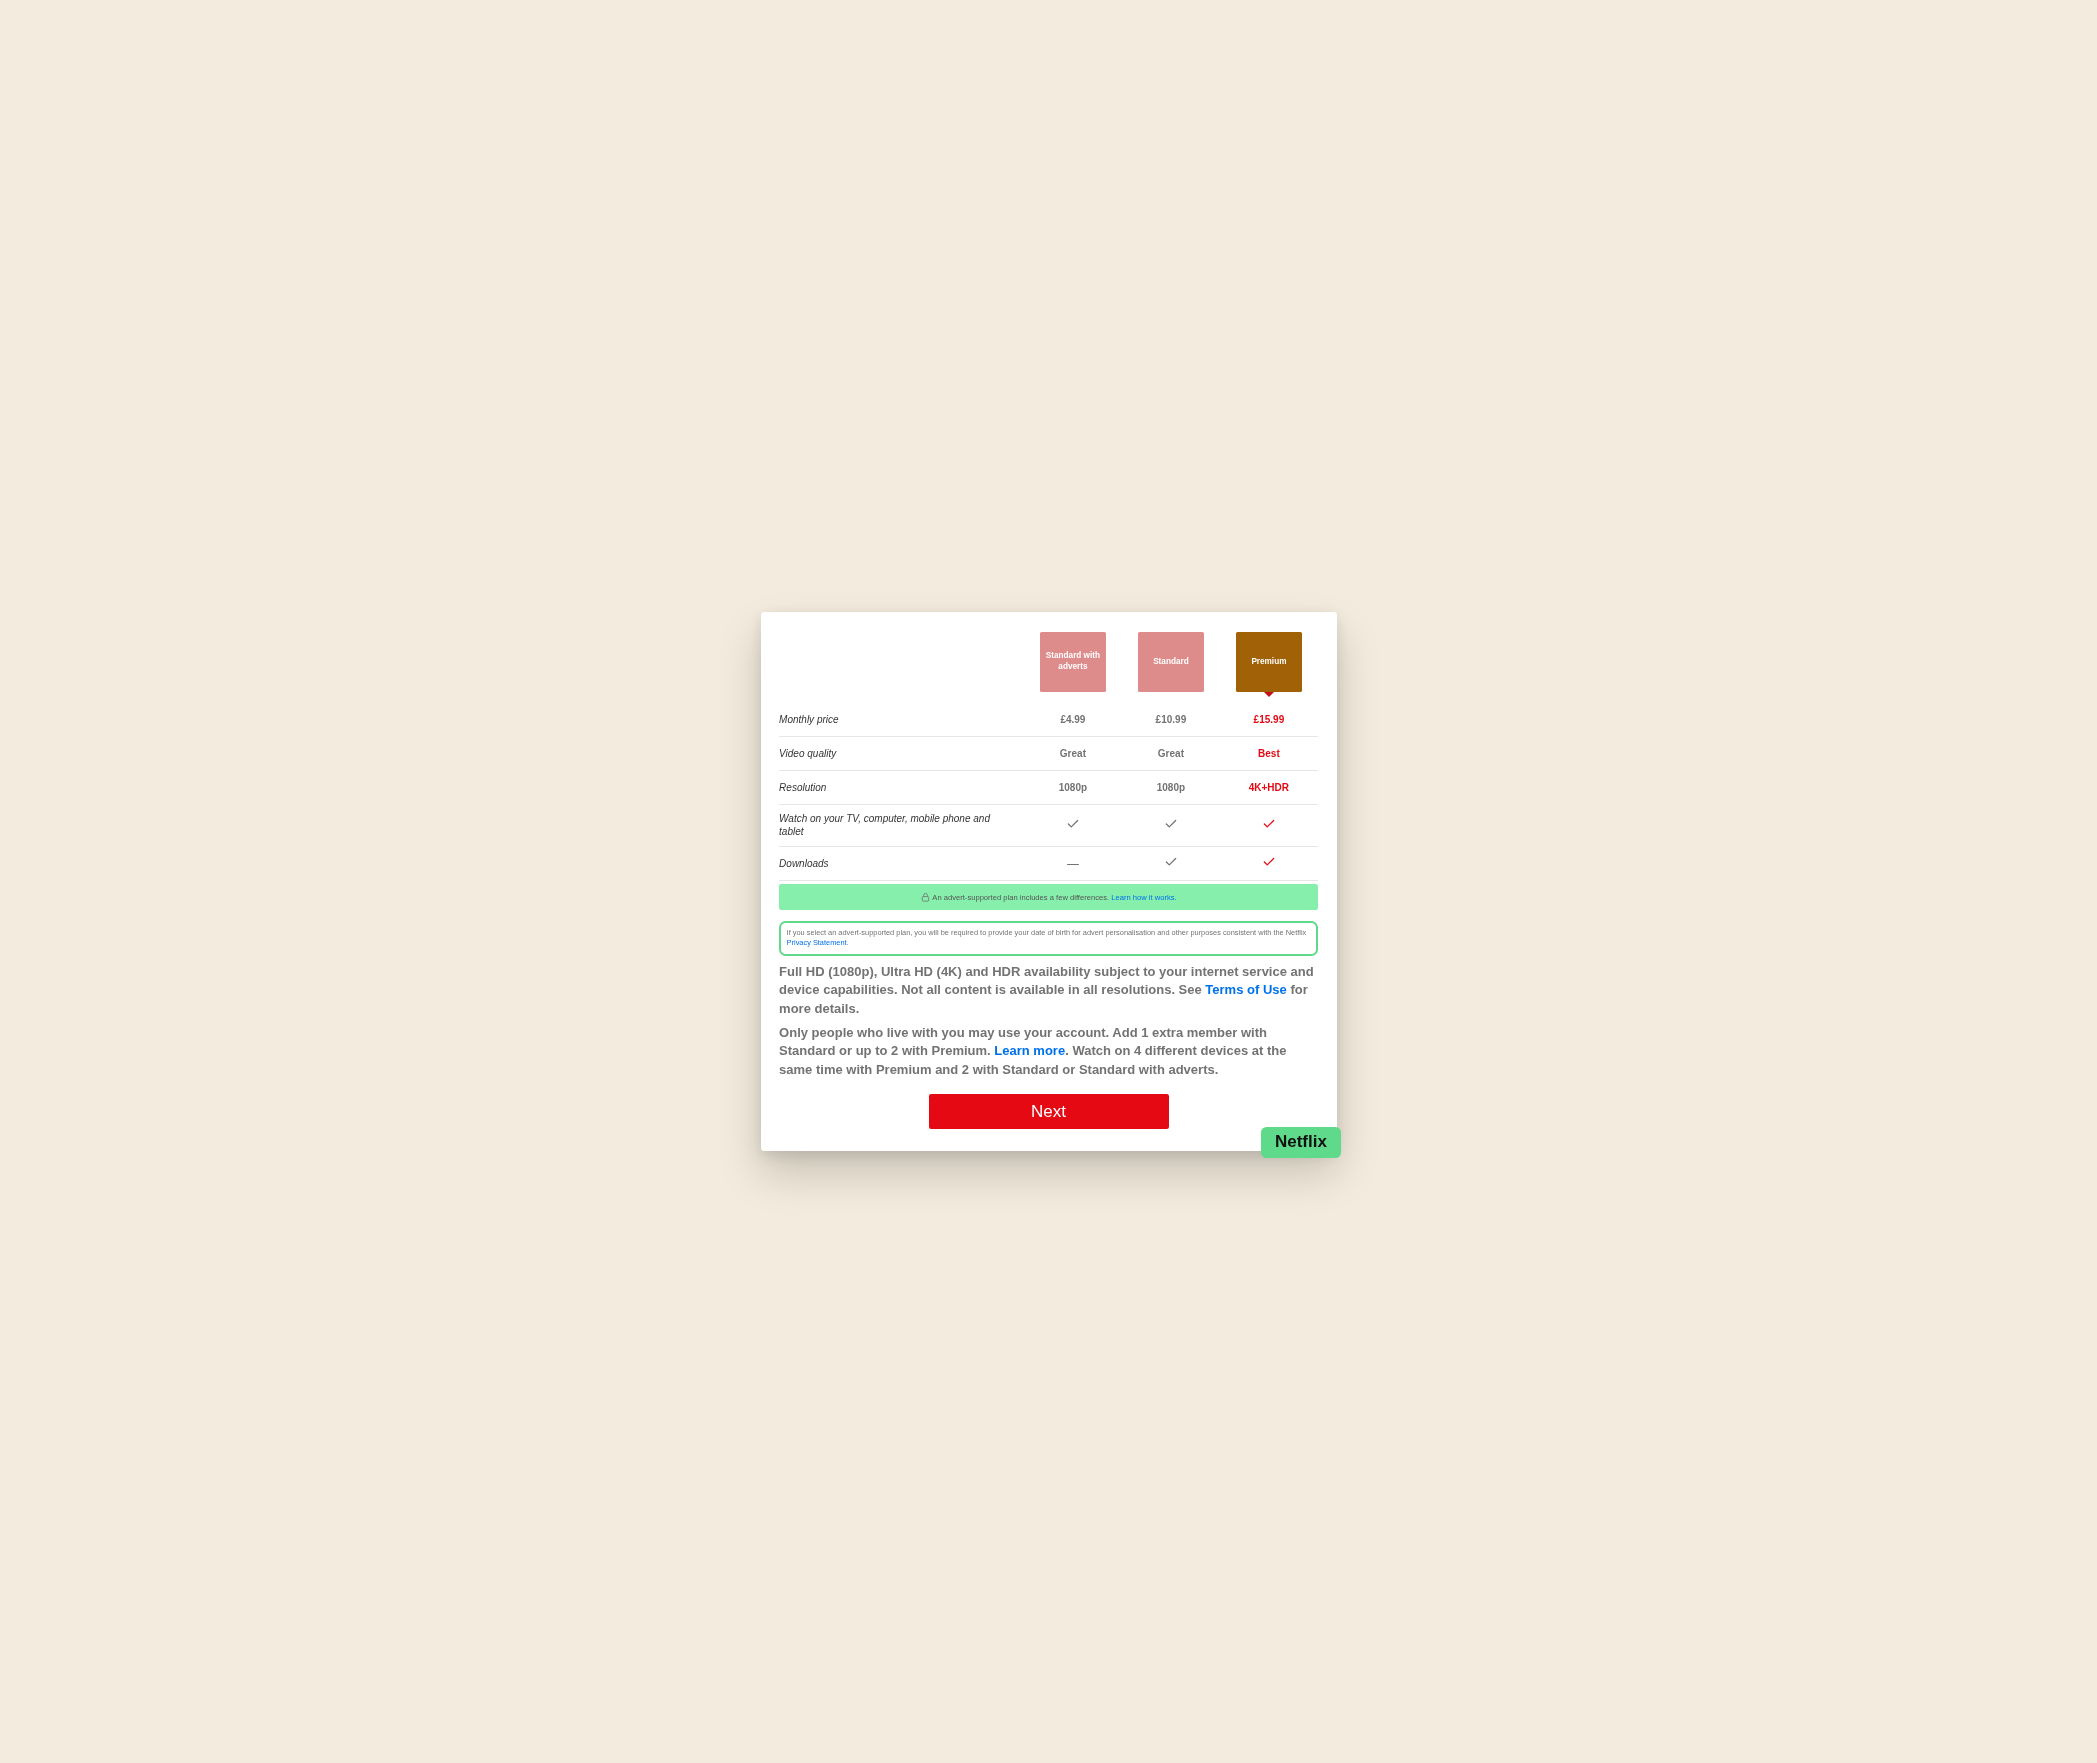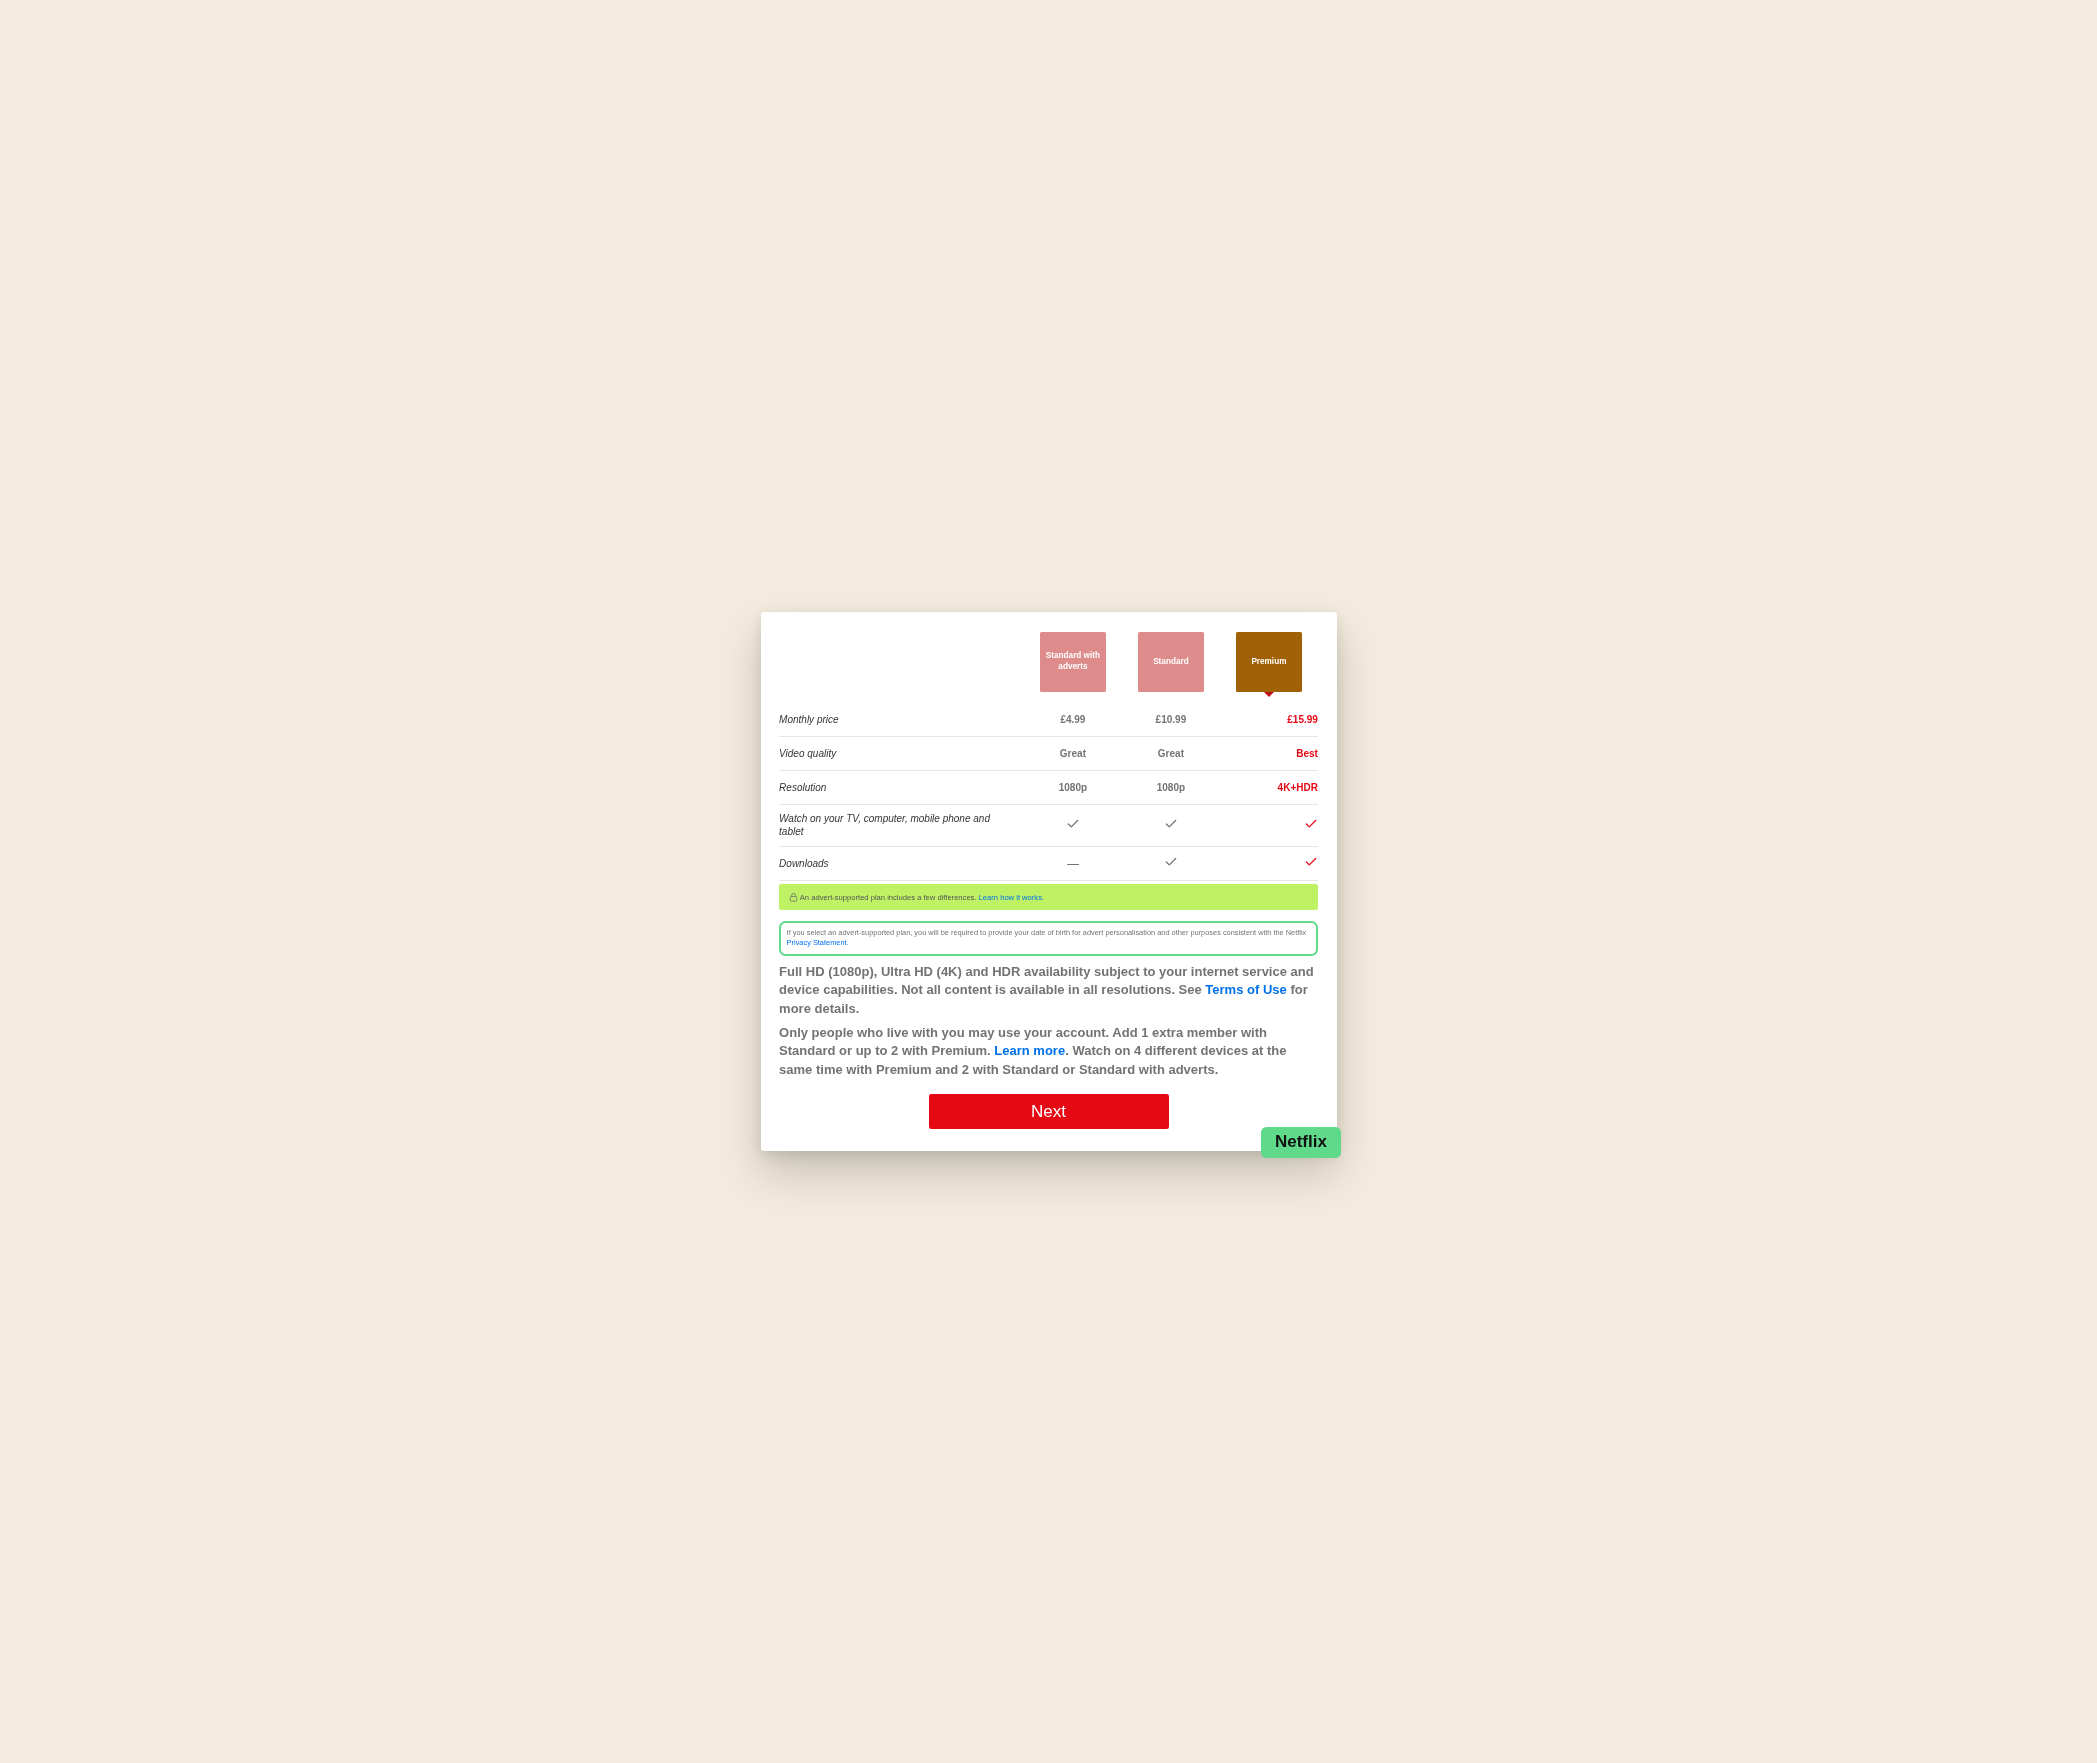--- a/index.html
+++ b/index.html
@@ -79,48 +79,49 @@
     line-height: 1.3;
     padding-right: 11px;
     font-style: italic;
   }
   .row .cell {
     text-align: center;
     font-size: 10px;
     font-weight: 600;
     color: #737373;
   }
-  .row .cell.sel { color: #e50914; text-align: right; }
+  .row .cell.sel { color: #e50914; }
 
   .check {
     display: inline-block;
     stroke-width: 2.2;
   }
   .check.grey path { stroke: #737373; }
   .check.red path { stroke: #e50914; }
   .dash {
     display: inline-block;
     width: 12px;
     height: 1.4px;
     background: #737373;
     border-radius: 1.1px;
     vertical-align: middle;
   }
 
   
   .info-strip {
-    background: #bef264;
+    background: #86efac;
     border-radius: 2.2px;
     padding: 7.6px 8.7px;
     display: flex;
     align-items: center;
     gap: 1px;
     font-size: 7.6px;
     color: #555;
     margin-top: 3.3px;
+    justify-content: center;
   }
   .info-strip a { color: #0071eb; text-decoration: none; }
   .lock-icon { flex-shrink: 0; }
 
   
   .highlight {
     border: 2.2px solid #5fd98a;
     border-radius: 6.6px;
     padding: 4.4px 5.5px;
     margin-top: 11px;

